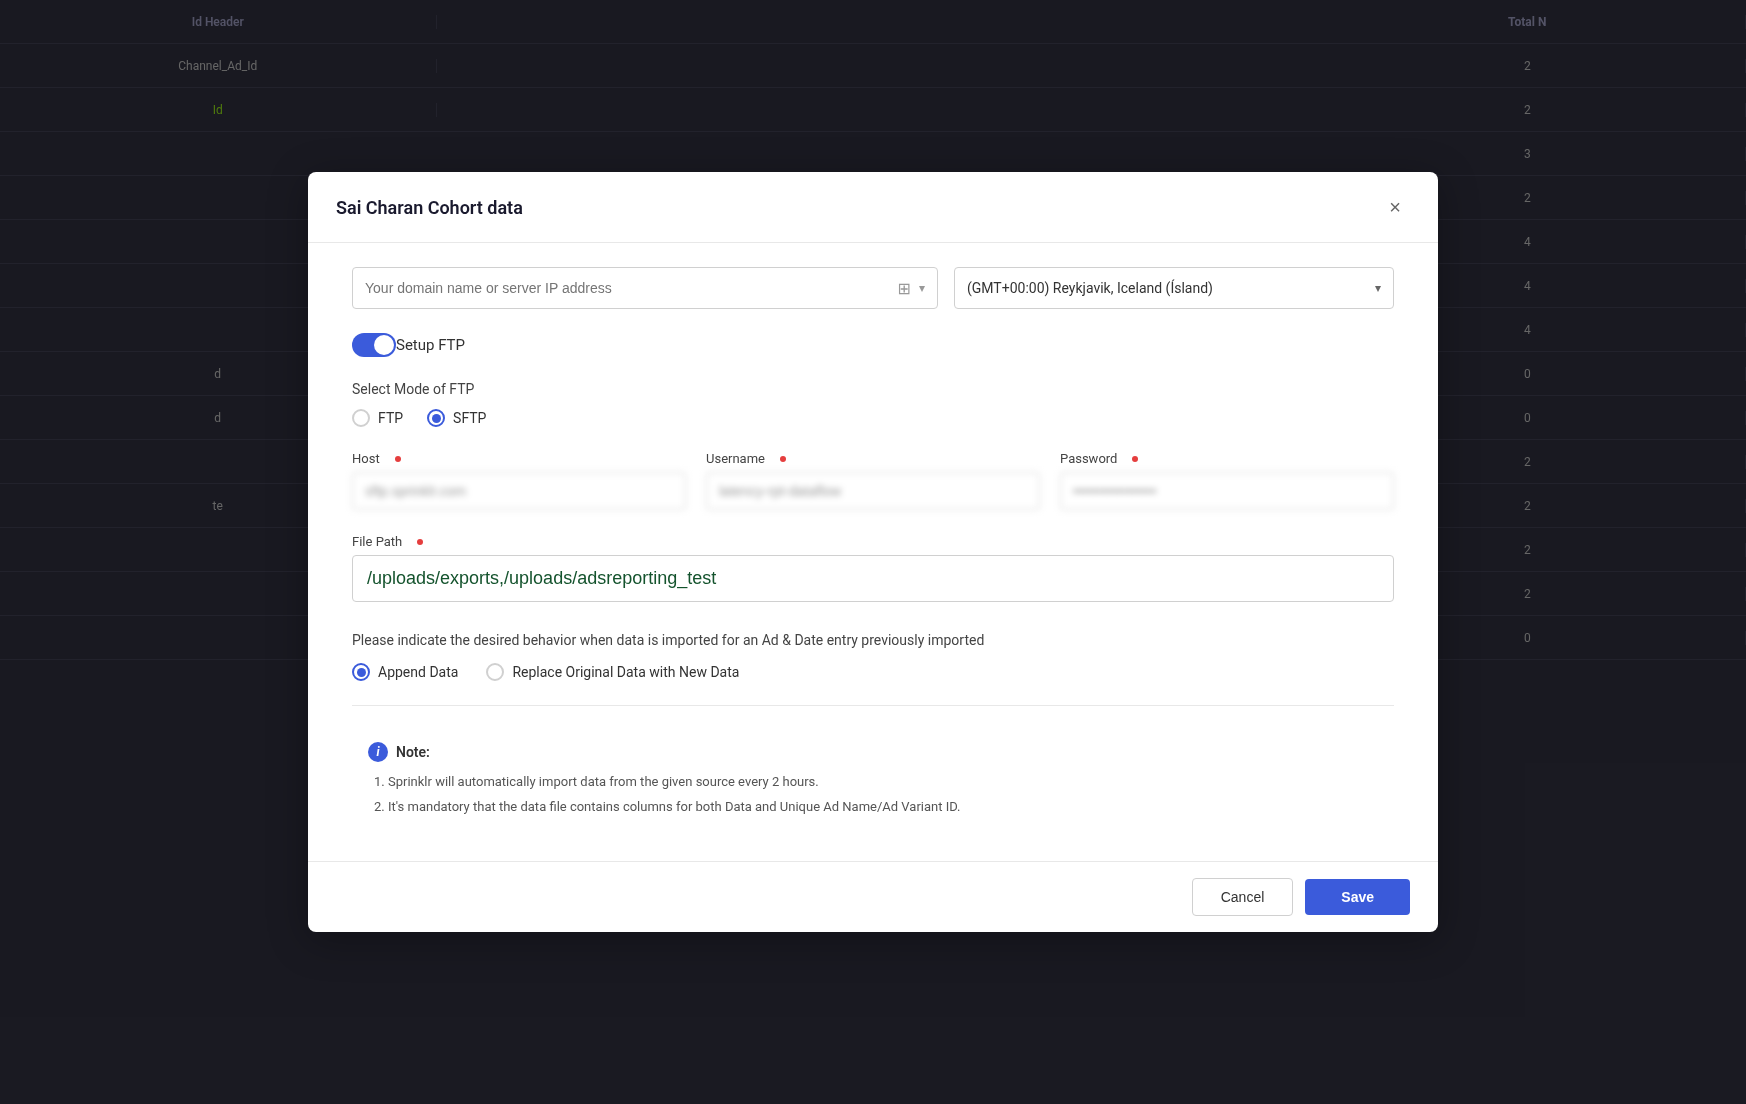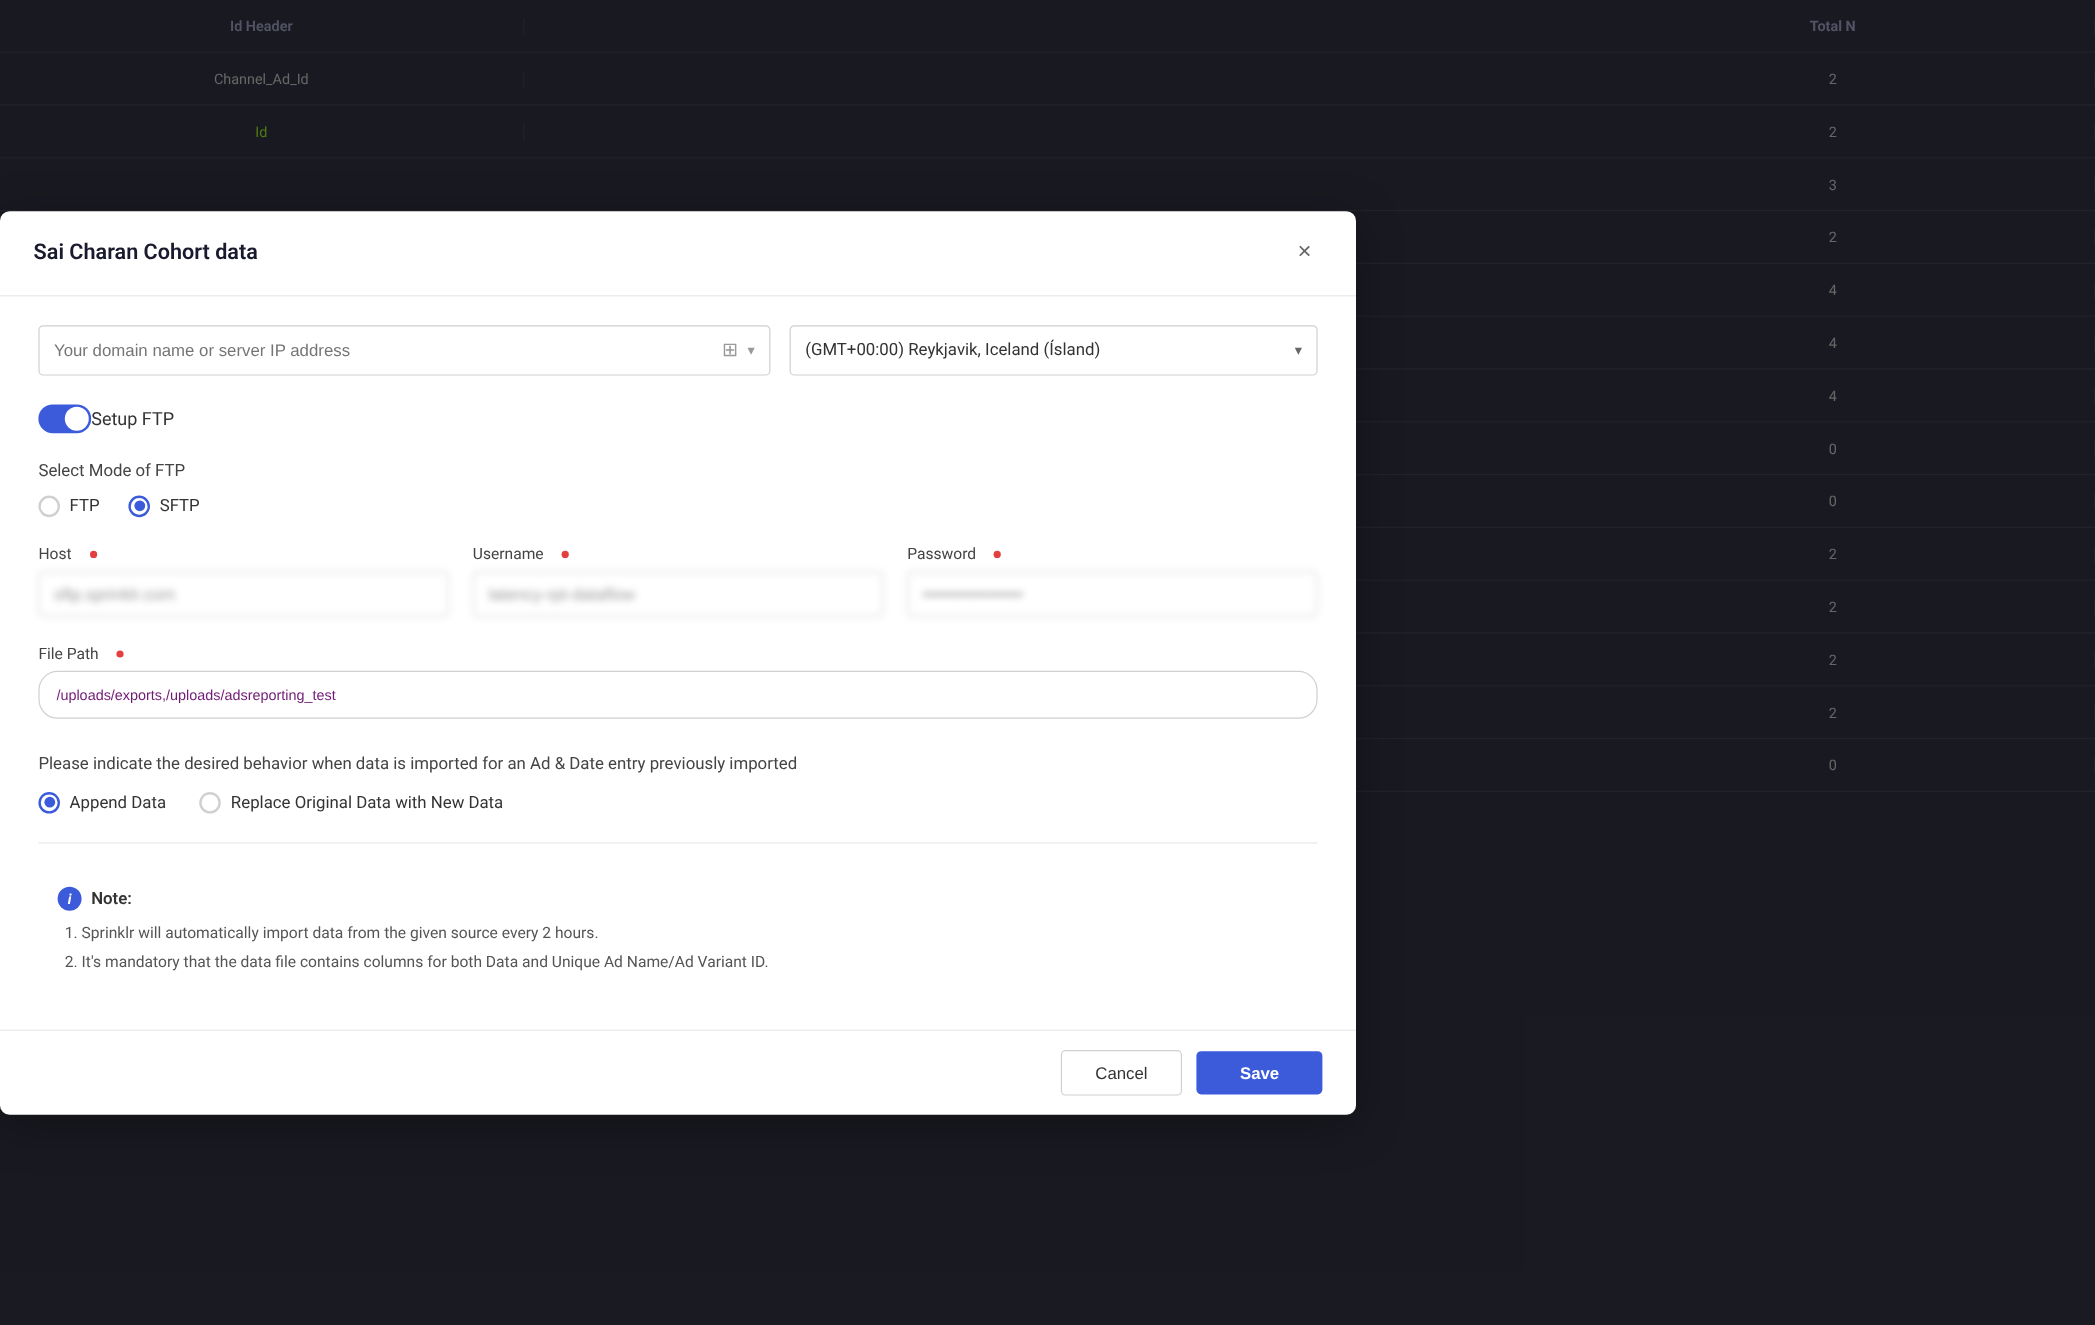--- a/index.html
+++ b/index.html
@@ -20,21 +20,21 @@
       top: 0; left: 0; right: 0; bottom: 0;
       background: rgba(0,0,0,0.4);
       z-index: 1;
     }
 
     .modal-wrapper {
       position: relative;
       z-index: 2;
       display: flex;
       align-items: center;
-      justify-content: flex-start;
+      justify-content: center;
       width: 100%;
       height: 1104px;
     }
 
     .modal {
       background: #fff;
       border-radius: 8px;
       width: 1130px;
       max-height: 900px;
       box-shadow: 0 8px 40px rgba(0,0,0,0.3);
@@ -68,21 +68,21 @@
       height: 30px;
       display: flex;
       align-items: center;
       justify-content: center;
       border-radius: 4px;
     }
 
     .modal-body {
       flex: 1;
       overflow-y: auto;
-      padding: 24px 32px;
+      padding: 24px 44px;
     }
 
     .top-row {
       display: flex;
       gap: 16px;
       margin-bottom: 24px;
     }
 
     .domain-input-wrapper {
       flex: 1;
@@ -254,24 +254,24 @@
       width: 100%;
       filter: blur(3px);
     }
 
     .file-path-group {
       margin-bottom: 28px;
     }
 
     .file-path-input {
       border: 1px solid #d0d0d0;
-      border-radius: 16px;
+      border-radius: 4px;
       padding: 12px 14px;
-      font-size: 12px;
-      color: #701a75;
+      font-size: 18px;
+      color: #14532d;
       outline: none;
       width: 100%;
     }
 
     .behavior-section {
       margin-bottom: 24px;
     }
 
     .behavior-description {
       font-size: 14px;

